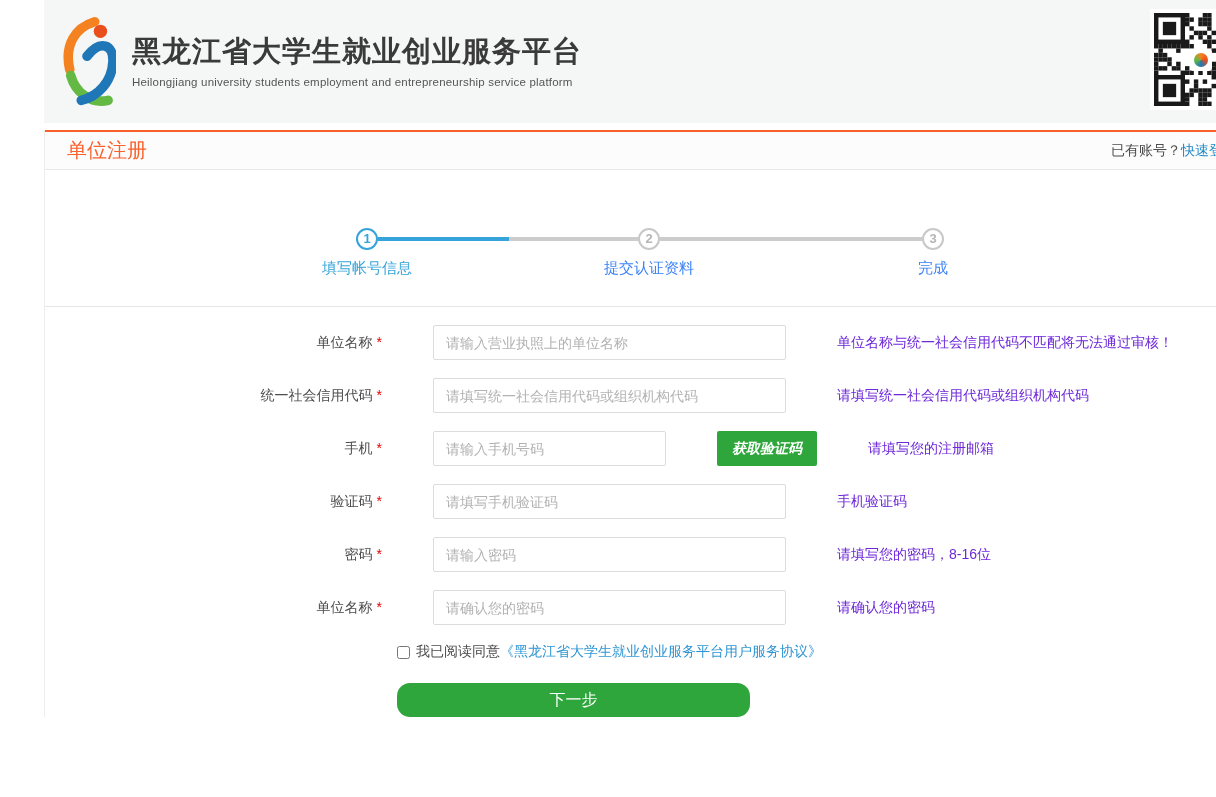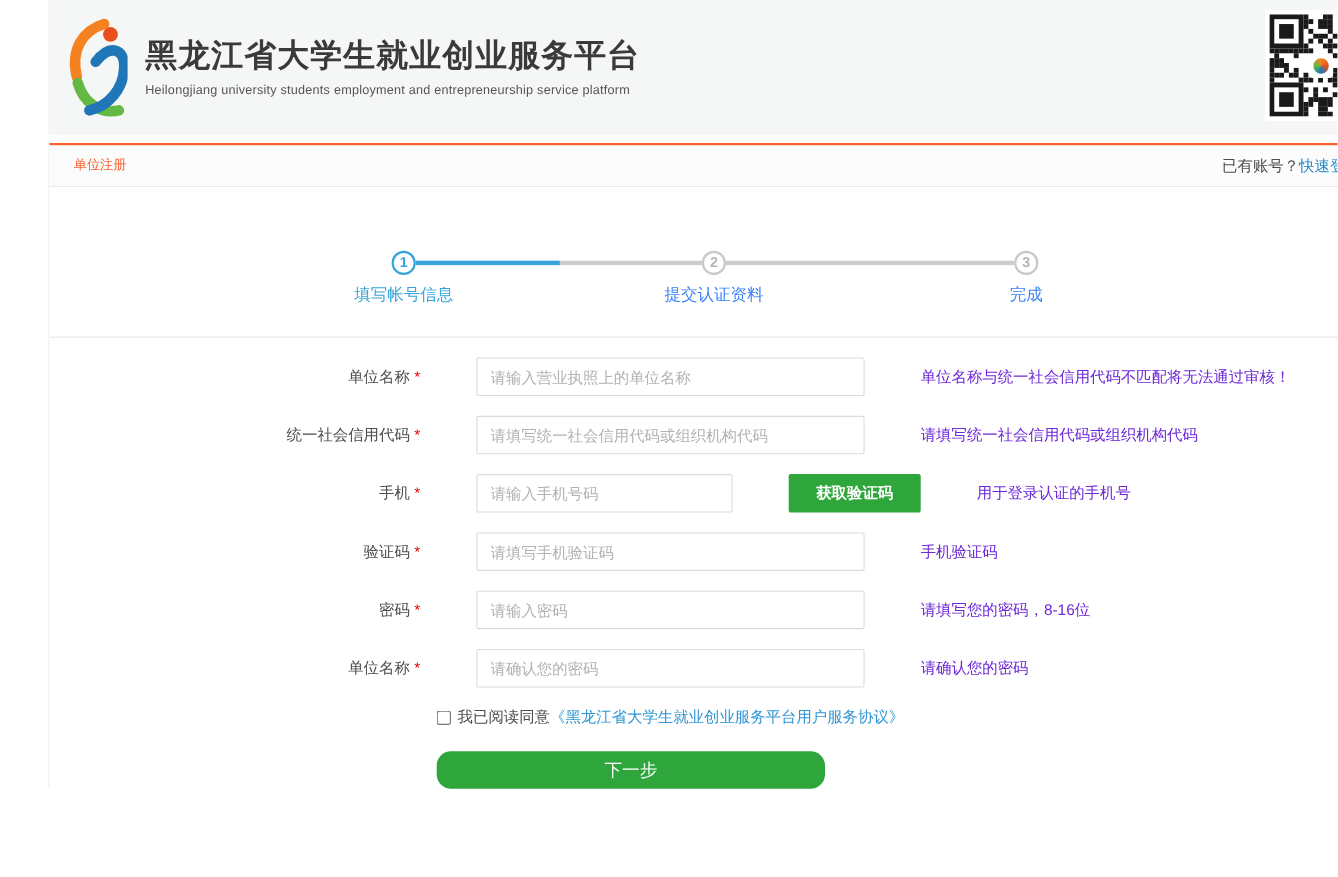--- a/index.html
+++ b/index.html
@@ -17,21 +17,21 @@
   .qr-pattern svg{display:block;}
   .qr-center{position:absolute;left:50%;top:50%;transform:translate(-50%,-50%);width:22px;height:22px;background:#fff;border-radius:4px;display:flex;align-items:center;justify-content:center;}
   .qr-swirl{width:14px;height:14px;border-radius:50%;background:conic-gradient(#f58220,#e94f1d,#2077b8,#64b944,#f58220);}
 
   .gap{height:7px;background:#fff;}
 
   .lower{border-left:1px solid #ededed;border-right:1px solid #ededed;box-sizing:border-box;}
 
   
   .reg-bar{border-top:2px solid #f9612c;border-bottom:1px solid #e8e8e8;height:37px;background:#fcfcfc;display:flex;align-items:center;justify-content:space-between;padding:0 22px;box-sizing:content-box;}
-  .reg-title{font-size:12px;color:#f9612c;}
+  .reg-title{font-size:20px;color:#f9612c;}
   .login-area{font-size:14px;color:#4c4c4c;}
   .quick-login{color:#1e87c8;text-decoration:none;cursor:pointer;}
 
   
   .steps{position:relative;height:136px;border-bottom:1px solid #e6e6e6;background:#fff;}
   .sline{position:absolute;top:67px;height:4px;}
   .sline.blue{background:#36a4da;}
   .sline.gray{background:#cccccc;}
   .step{position:absolute;top:58px;transform:translateX(-50%);text-align:center;width:160px;}
   .circle{width:18px;height:18px;line-height:18px;border:2px solid #c8c8c8;border-radius:50%;background:#fff;color:#b5b5b5;font-size:13px;font-weight:bold;margin:0 auto;position:relative;z-index:2;}
@@ -40,21 +40,21 @@
   .step.active .slabel{color:#36a4da;}
 
   
   .form{padding-top:18px;background:#fff;}
   .row{display:flex;align-items:center;margin-bottom:18px;height:35px;gap:36px;}
   .lbl{width:337px;text-align:right;font-size:14px;color:#4c4c4c;flex:none;}
   .req{color:#e60000;font-style:normal;margin-left:4px;font-size:14px;}
   .inp{margin-left:15px;width:353px;height:35px;box-sizing:border-box;border:1px solid #dcdcdc;border-radius:2px;padding:0 12px;font-size:14px;color:#333;outline:none;font-family:inherit;background:#fff;}
   .inp::placeholder{color:#b2b2b2;}
   .inp.short{width:233px;}
-  .sms-btn{margin-left:15px;width:120px;height:35px;background:#2fa63c;color:#fff;border:none;border-radius:2px;font-size:14px;font-weight:bold;cursor:pointer;font-family:inherit;}
+  .sms-btn{margin-left:15px;width:100px;height:35px;background:#2fa63c;color:#fff;border:none;border-radius:2px;font-size:14px;font-weight:bold;cursor:pointer;font-family:inherit;font-style:italic;}
   .hint{margin-left:15px;font-size:14px;color:#6d28d9;white-space:nowrap;}
   .agree-row{margin-left:352px;margin-top:10px;font-size:14px;color:#4c4c4c;display:flex;align-items:center;}
   .agree-row input{width:13px;height:13px;margin:0 6px 0 0;}
   .agree-link{color:#2e95d3;text-decoration:none;cursor:pointer;}
   .submit{display:block;margin-left:352px;margin-top:22px;width:353px;height:34px;background:#2fa63c;color:#fff;border:none;border-radius:13px;font-size:16px;cursor:pointer;font-family:inherit;}
 </style>
 </head>
 <body>
 
 <div class="page">
@@ -268,21 +268,21 @@
       <div class="row">
         <div class="lbl"><span>统一社会信用代码</span><em class="req">*</em></div>
         <input class="inp" type="text" placeholder="请填写统一社会信用代码或组织机构代码" style="">
         <div class="hint">请填写统一社会信用代码或组织机构代码</div>
       </div>
 
       <div class="row">
         <div class="lbl"><span>手机</span><em class="req">*</em></div>
         <input class="inp short" type="text" placeholder="请输入手机号码" style="">
         <button class="sms-btn">获取验证码</button>
-        <div class="hint">用于登录认证的手机号</div>
+        <div class="hint">请填写您的注册邮箱</div>
       </div>
 
       <div class="row">
         <div class="lbl"><span>验证码</span><em class="req">*</em></div>
         <input class="inp" type="text" placeholder="请填写手机验证码" style="">
         <div class="hint">手机验证码</div>
       </div>
 
 
       <div class="row">

